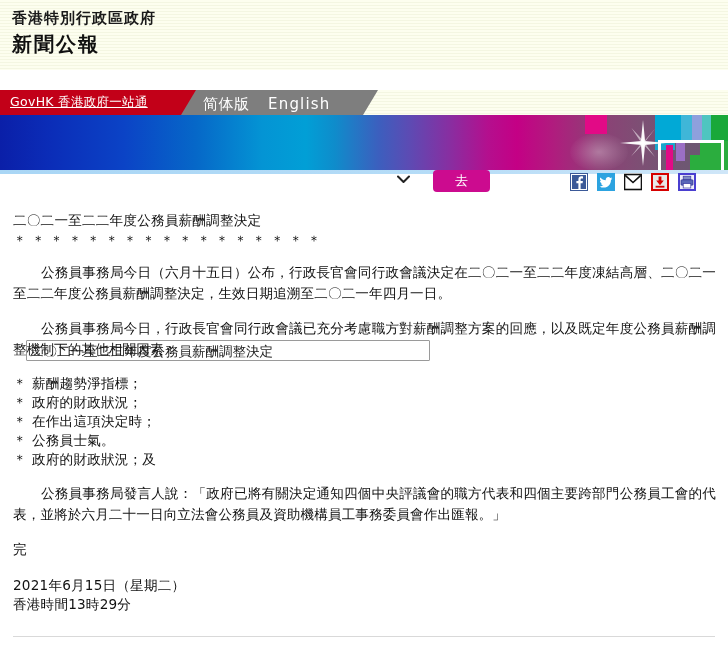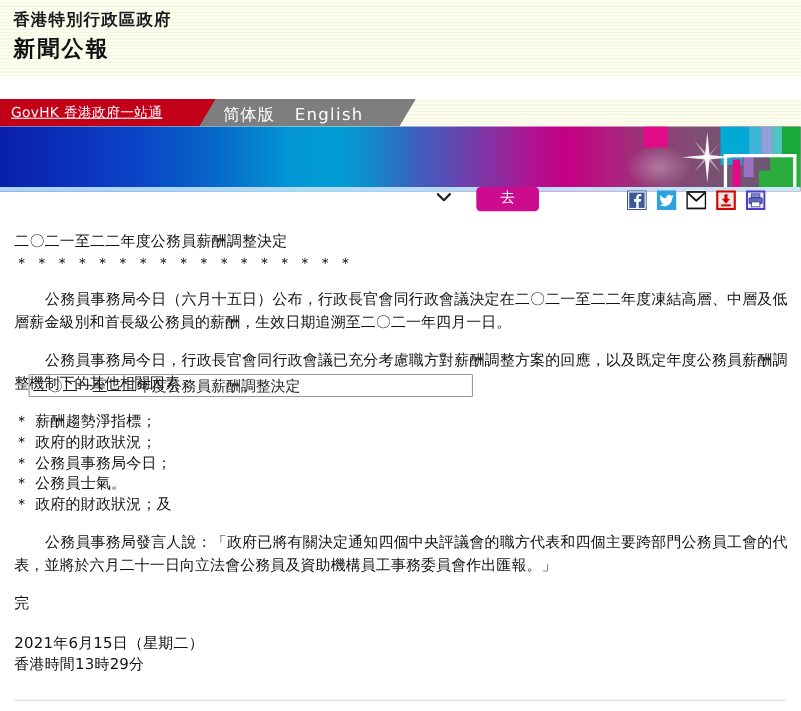--- a/index.html
+++ b/index.html
@@ -379,26 +379,26 @@
     <rect x="2" y="2" width="14" height="14" fill="#eeeef8"></rect>
     <rect x="5.2" y="3.2" width="7.6" height="3.6" fill="#7f8cc4" stroke="#3a3aa0" stroke-width="0.7"></rect>
     <rect x="3.0" y="6.8" width="12" height="5.4" rx="0.8" fill="#5a68b8" stroke="#2f2f90" stroke-width="0.7"></rect>
     <rect x="5.2" y="10.6" width="7.6" height="4.4" fill="#ffffff" stroke="#3a3aa0" stroke-width="0.7"></rect>
   </svg>
 </div>
 
 <div class="article">
   <p class="art-title">二〇二一至二二年度公務員薪酬調整決定</p>
   <p class="art-stars">＊＊＊＊＊＊＊＊＊＊＊＊＊＊＊＊＊</p>
-  <p class="art-p">公務員事務局今日（六月十五日）公布，行政長官會同行政會議決定在二〇二一至二二年度凍結高層、中層及低層薪金級別和首長級公務員的薪酬，生效日期追溯至二〇二一年四月一日。</p>
+  <p class="art-p">公務員事務局今日（六月十五日）公布，行政長官會同行政會議決定在二〇二一至二二年度凍結高層、二〇二一至二二年度公務員薪酬調整決定，生效日期追溯至二〇二一年四月一日。</p>
   <p class="art-p">公務員事務局今日，行政長官會同行政會議已充分考慮職方對薪酬調整方案的回應，以及既定年度公務員薪酬調整機制下的其他相關因素：</p>
   <ul class="bullet-list">
     <li><span class="bsym">＊</span><span>薪酬趨勢淨指標；</span></li>
     <li><span class="bsym">＊</span><span>政府的財政狀況；</span></li>
-    <li><span class="bsym">＊</span><span>公務員事務局今日；</span></li>
+    <li><span class="bsym">＊</span><span>在作出這項決定時；</span></li>
     <li><span class="bsym">＊</span><span>公務員士氣。</span></li>
     <li><span class="bsym">＊</span><span>政府的財政狀況；及</span></li>
   </ul>
   <p class="art-p">公務員事務局發言人說：「政府已將有關決定通知四個中央評議會的職方代表和四個主要跨部門公務員工會的代表，並將於六月二十一日向立法會公務員及資助機構員工事務委員會作出匯報。」</p>
   <p class="art-end">完</p>
   <p class="art-date">2021年6月15日（星期二）</p>
   <p class="art-date">香港時間13時29分</p>
 </div>
 
 <div class="bottom-rule"></div>

